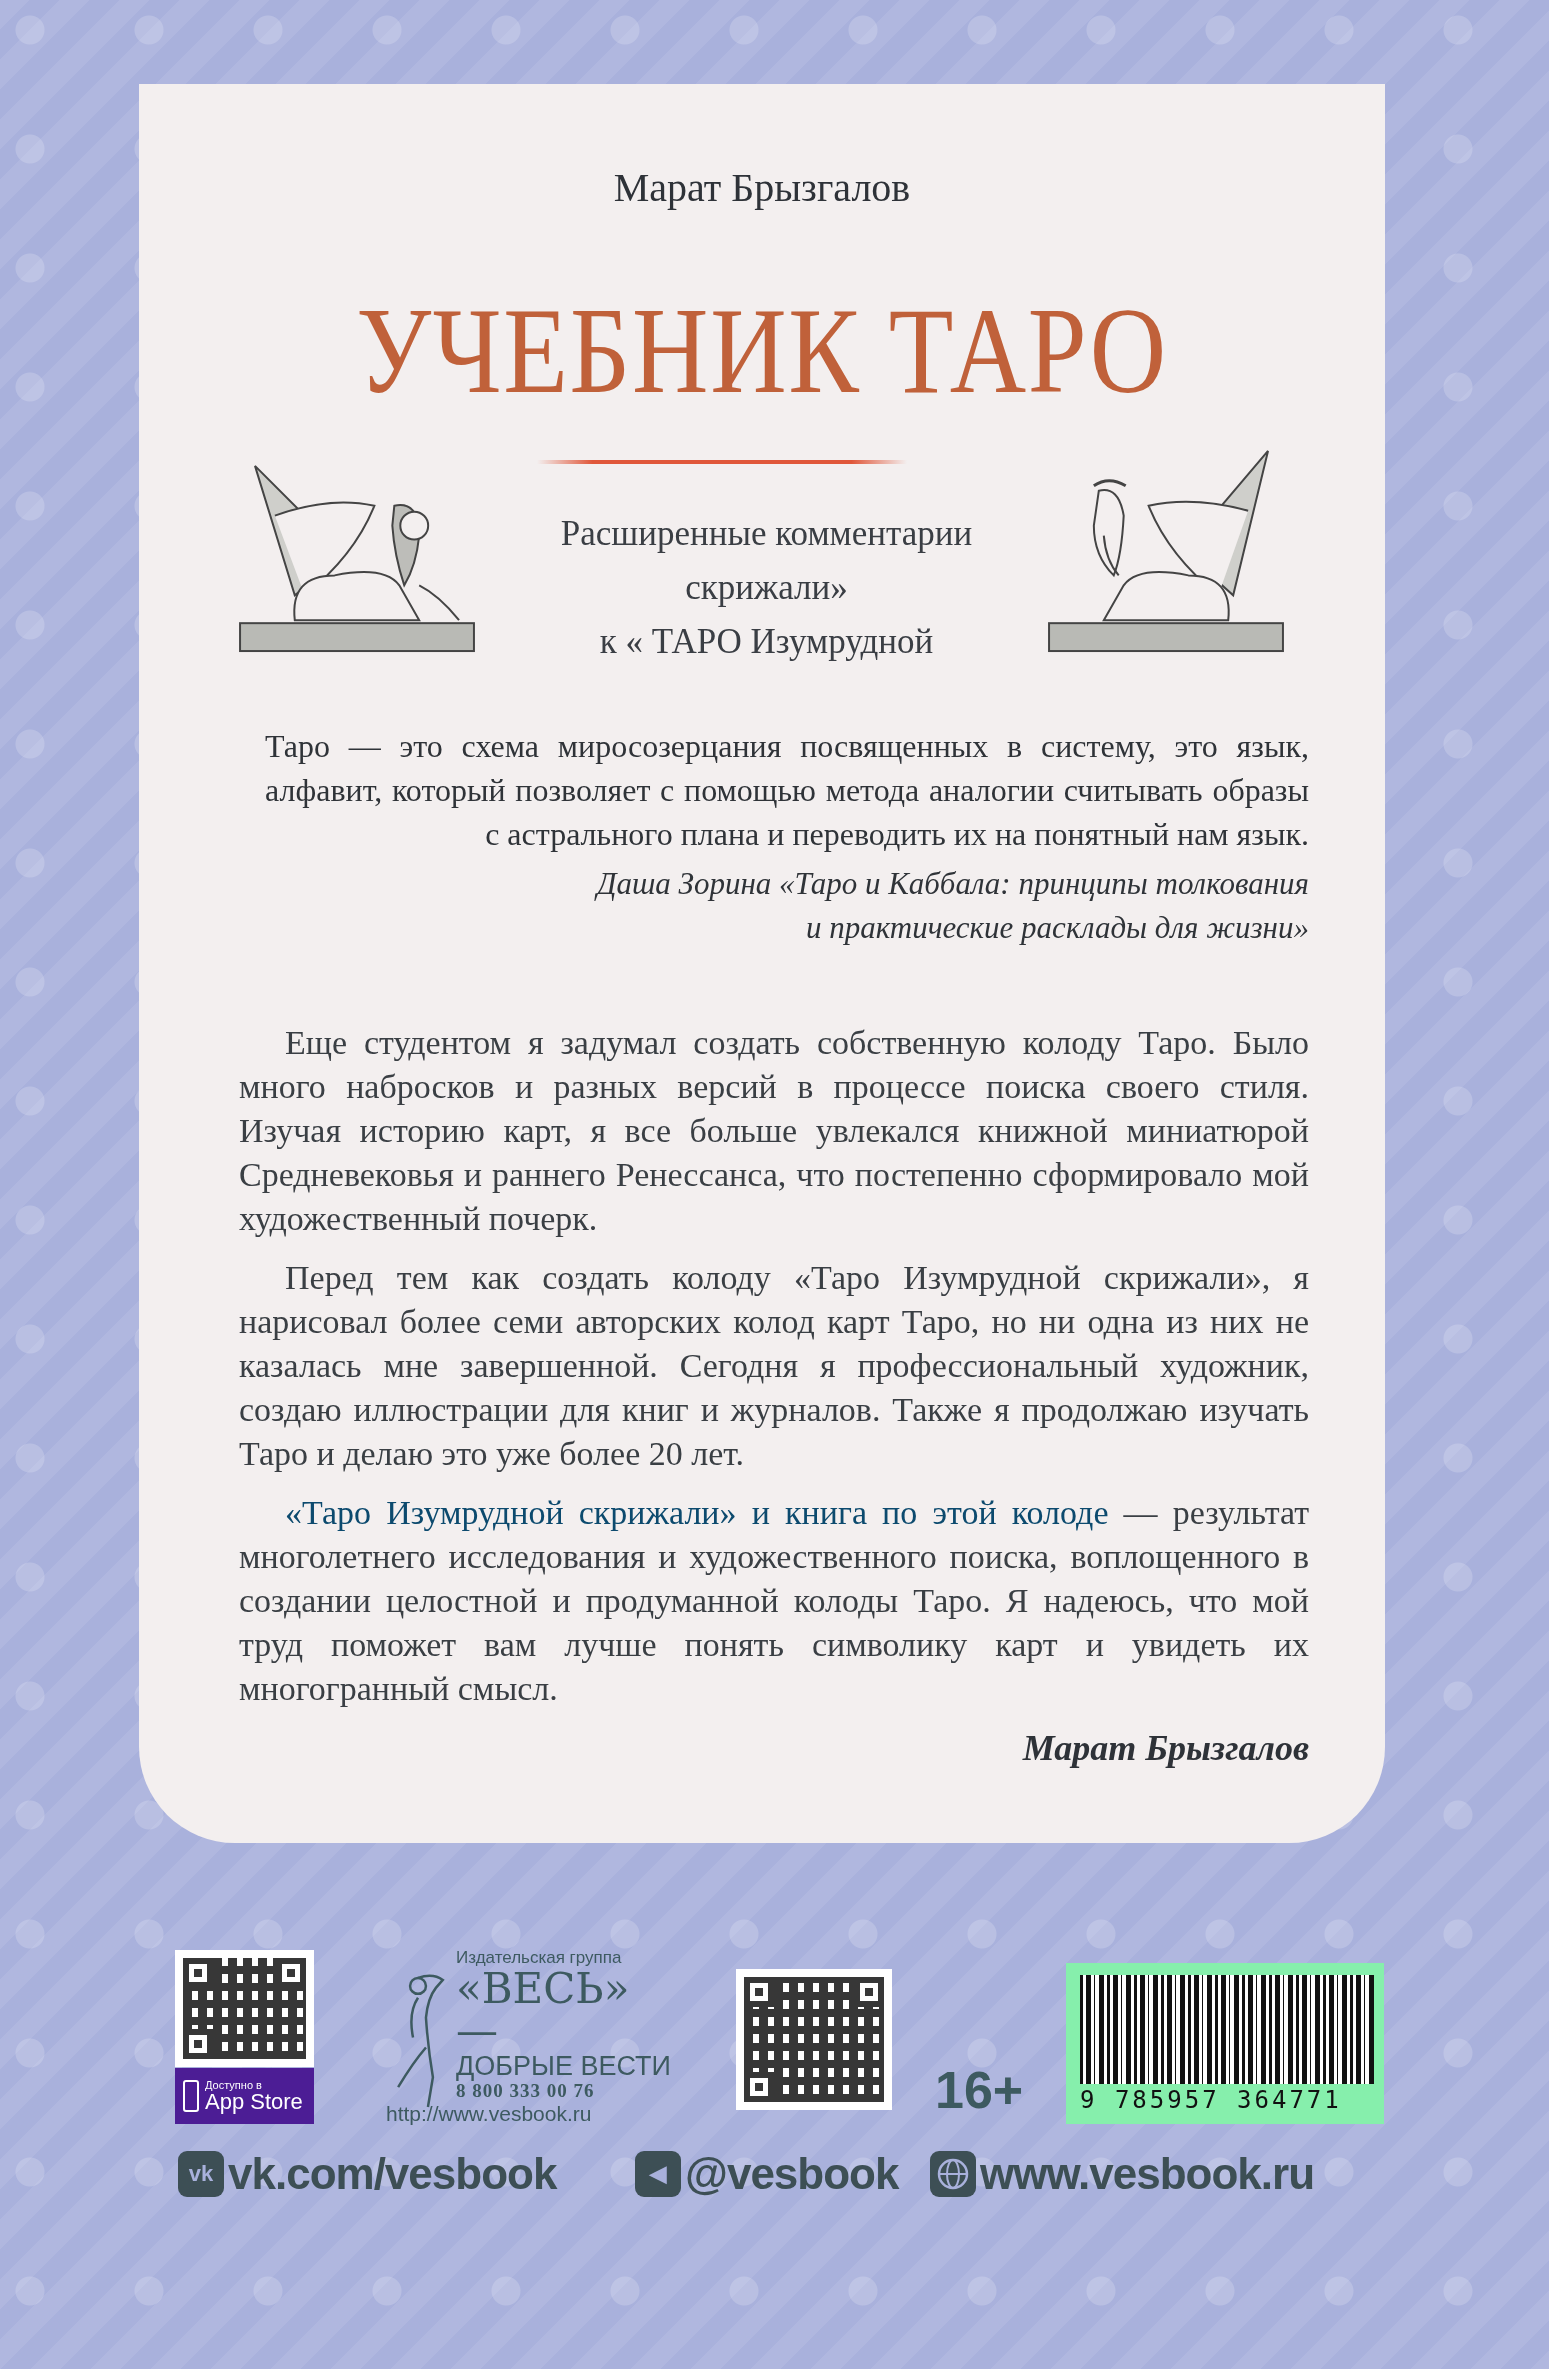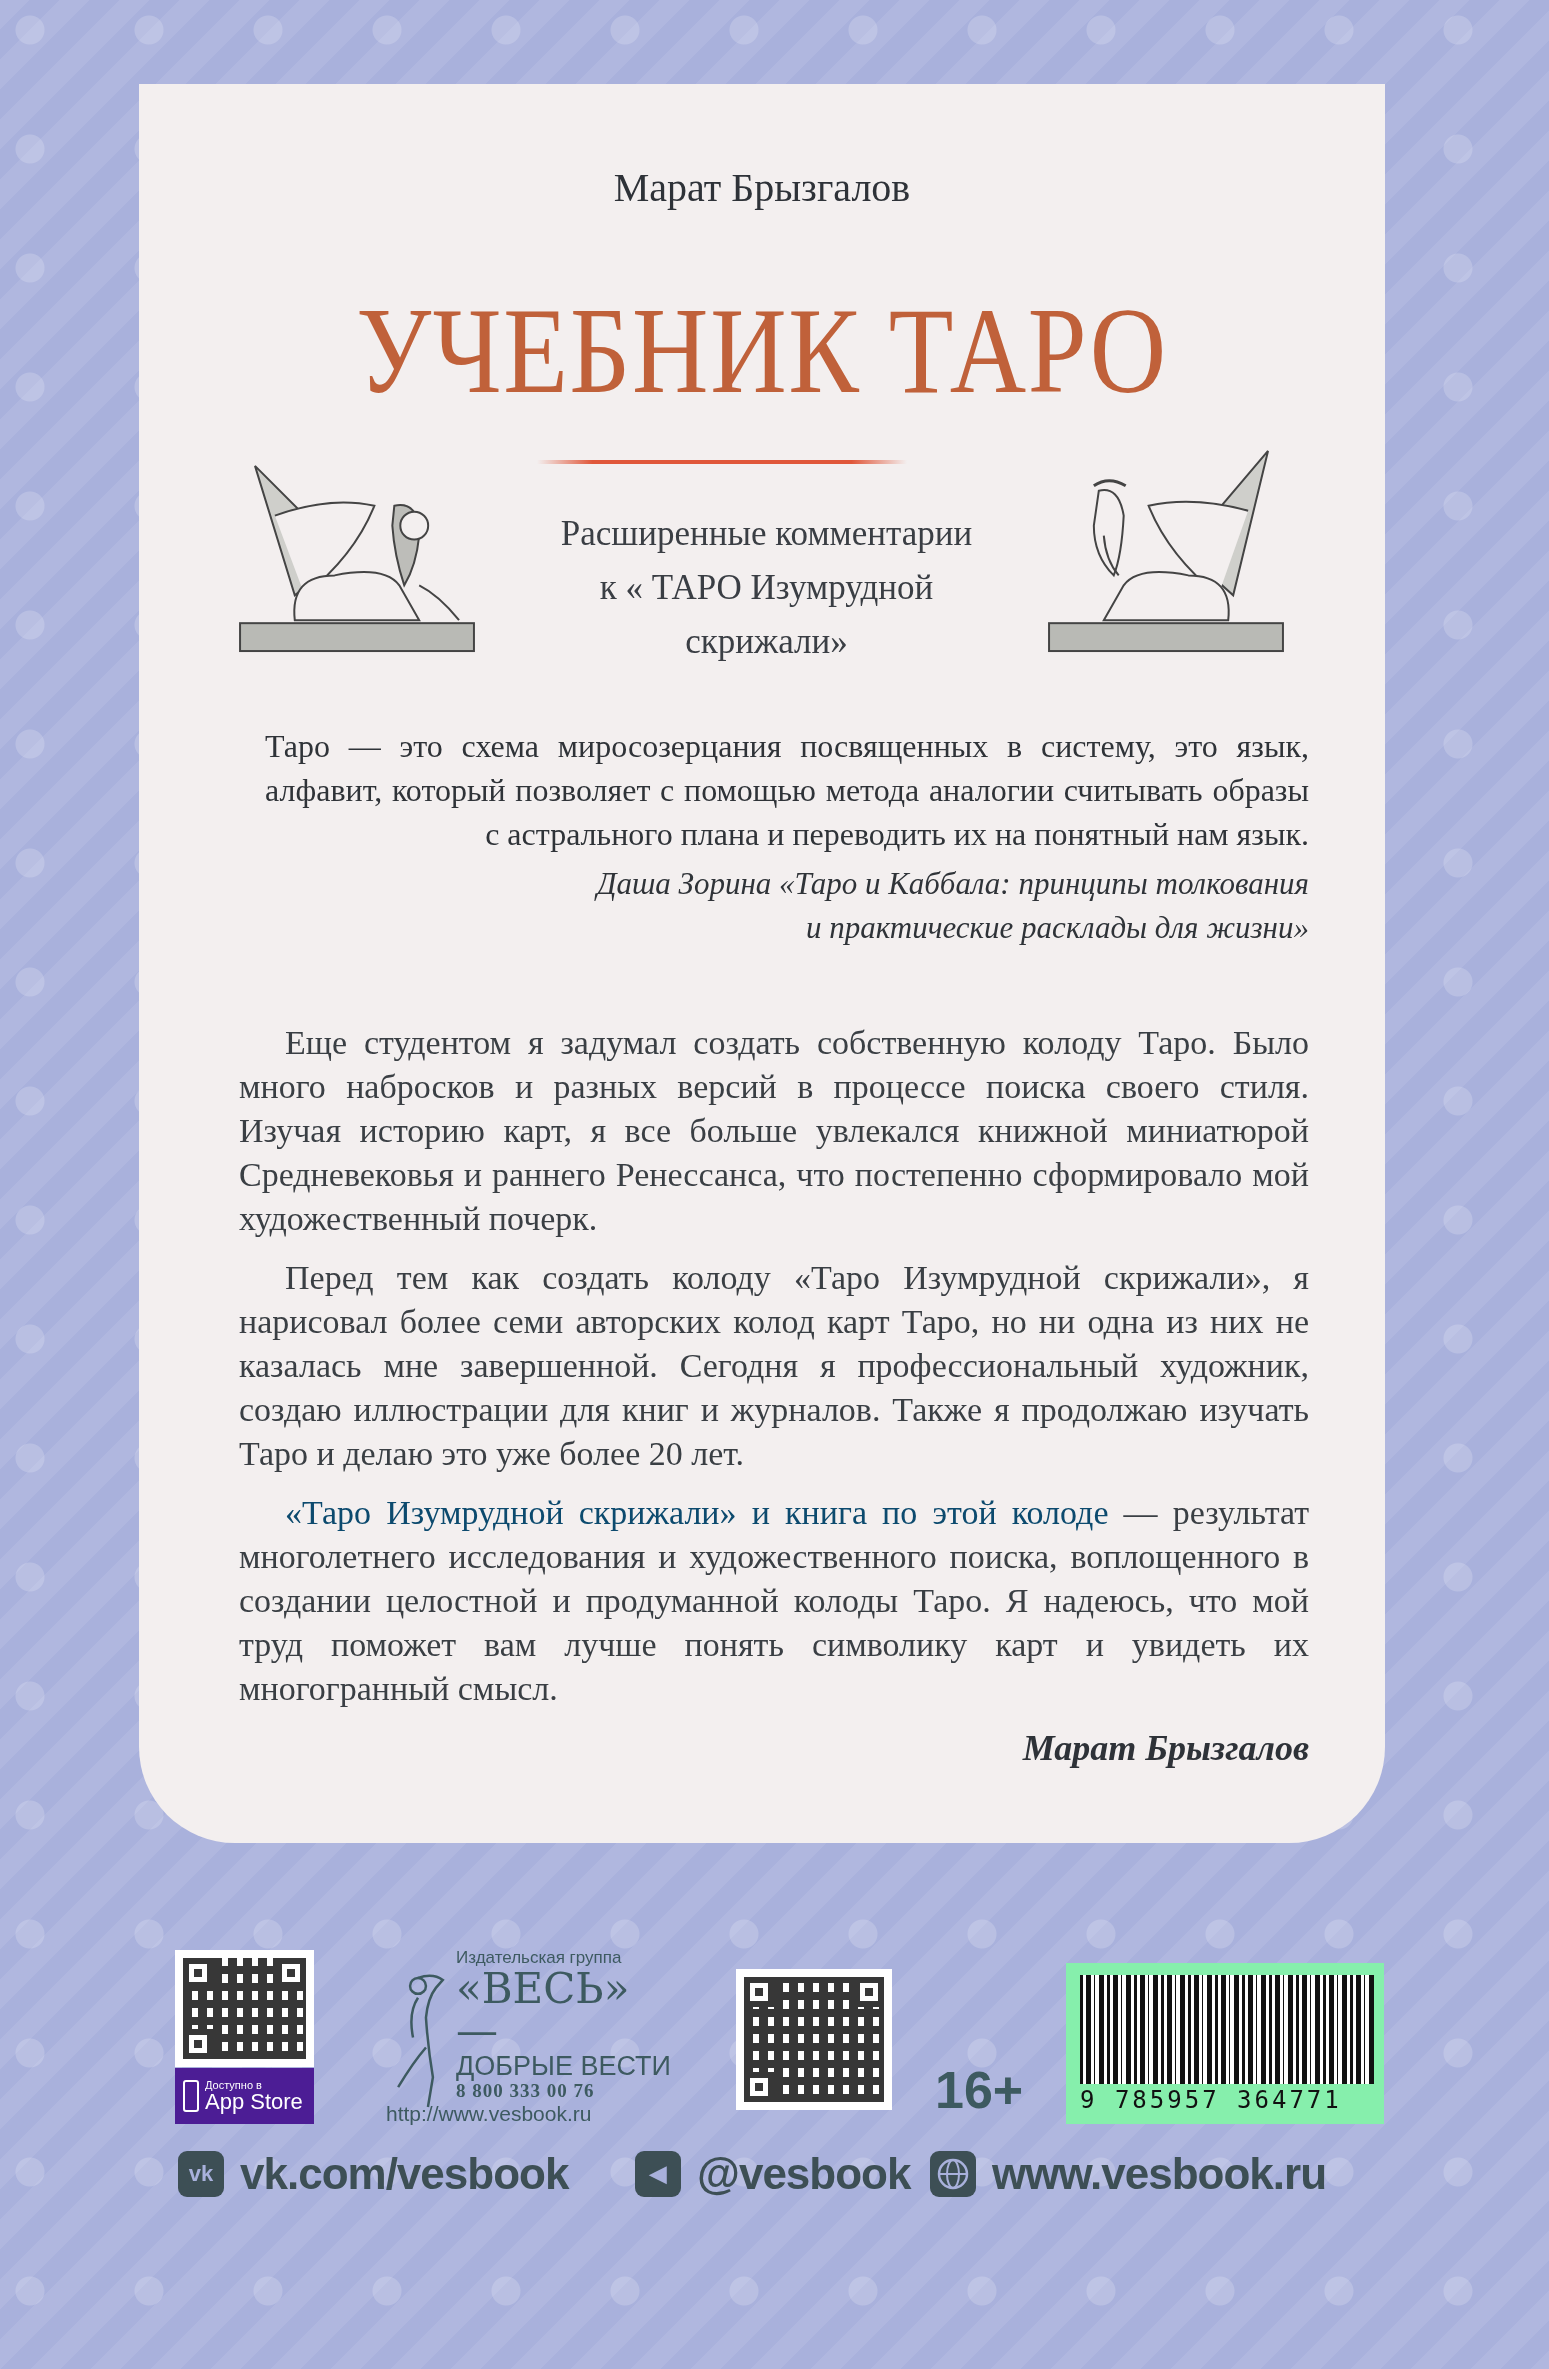--- a/index.html
+++ b/index.html
@@ -41,21 +41,21 @@
   .pub{font-family:"Liberation Sans",sans-serif;color:#3d5a60;}
   .pub .l1{font-size:17px;}
   .pub .l2{font-size:42px;line-height:42px;font-family:"DejaVu Serif",serif;}
   .pub .l3{font-size:27px;line-height:28px;}
   .pub .l4{font-size:19px;font-weight:bold;letter-spacing:1px;font-family:Liberation Serif, serif;}
   .pub .l5{font-size:21px;}
   .age{font-family:"Liberation Sans",sans-serif;font-weight:bold;font-size:52px;color:#3d5a60;}
   .barcode{background:#86efac;box-sizing:border-box;padding:12px 10px 6px 14px;}
   .bars{height:109px;background:repeating-linear-gradient(90deg,#111 0 3px,#fff 3px 6px,#111 6px 11px,#fff 11px 14px,#111 14px 15px,#fff 15px 19px,#111 19px 24px,#fff 24px 27px);}
   .bnum{font-family:"DejaVu Sans Mono",monospace;font-size:24px;letter-spacing:3px;color:#111;margin-top:2px;}
-  .social{font-family:"Liberation Sans",sans-serif;font-weight:bold;font-size:44px;color:#3d4f55;display:flex;align-items:center;gap:16px;letter-spacing:-1px;}
+  .social{font-family:"Liberation Sans",sans-serif;font-weight:bold;font-size:44px;color:#3d4f55;display:flex;align-items:center;gap:4px;letter-spacing:-1px;}
   .sicon{width:46px;height:46px;border-radius:9px;background:#3d4f55;color:#a9b1dc;display:flex;align-items:center;justify-content:center;font-size:22px;font-weight:bold;letter-spacing:0;}
 </style>
 </head>
 <body>
 
 <div class="abs card"></div>
 
 <div class="abs author">Марат Брызгалов</div>
 <div class="abs title">УЧЕБНИК ТАРО</div>
 <div class="abs rule"></div>
@@ -75,22 +75,22 @@
   <path d="M225 5 L140 105 L190 150 Z" fill="#cfcfcb" stroke="#444" stroke-width="2"></path>
   <path d="M205 65 Q150 50 105 60 Q125 110 175 150" fill="#f3efef" stroke="#444" stroke-width="2"></path>
   <path d="M185 175 Q190 130 145 130 Q95 120 80 140 L60 175 Z" fill="#f3efef" stroke="#444" stroke-width="2"></path>
   <path d="M55 45 Q75 40 80 70 Q78 110 70 130 Q50 110 50 80 Z" fill="#f3efef" stroke="#444" stroke-width="2"></path>
   <path d="M50 40 Q65 30 82 40" fill="none" stroke="#444" stroke-width="3"></path>
   <path d="M60 90 Q62 115 75 130" fill="none" stroke="#444" stroke-width="2"></path>
 </svg>
 
 <div class="abs subtitle">
   <div>Расширенные комментарии</div>
+  <div>скрижали»</div>
   <div>к « ТАРО Изумрудной</div>
-  <div>скрижали»</div>
 </div>
 
 <div class="abs quote">
   <div style="text-align:justify;text-align-last:right;">Таро — это схема миросозерцания посвященных в систему, это язык, алфавит, который позволяет с помощью метода аналогии считывать образы с астрального плана и переводить их на понятный нам язык.</div>
   <div class="src">
     <div>Даша Зорина «Таро и Каббала: принципы толкования</div>
     <div style="margin-top:-4px">и практические расклады для жизни»</div>
   </div>
 </div>
 

